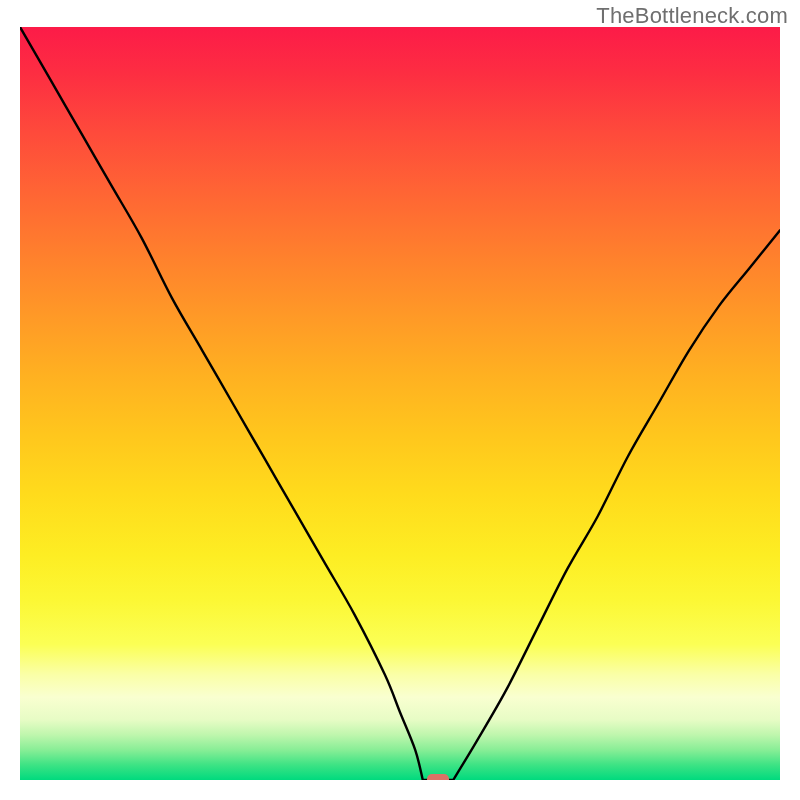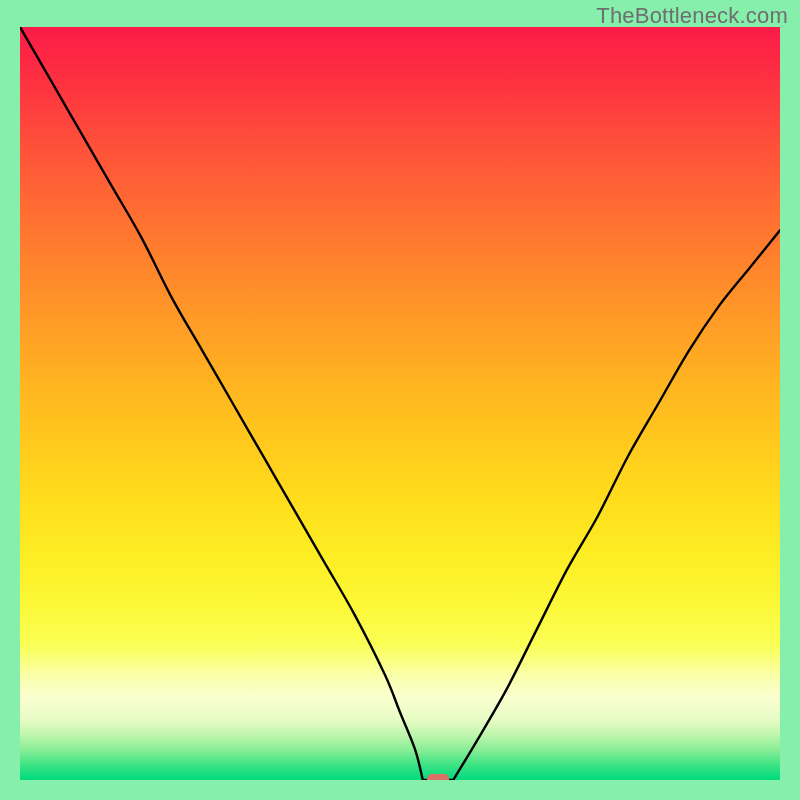--- a/index.html
+++ b/index.html
@@ -8,21 +8,21 @@
     width: 800px;
     height: 800px;
     background: #000000;
     overflow: hidden;
     font-family: Arial, Helvetica, sans-serif;
   }
   .frame {
     position: relative;
     width: 800px;
     height: 800px;
-    background: #86efac;
+    background: #ffffff;
   }
   .watermark {
     position: absolute;
     top: 3px;
     right: 12px;
     color: #6f6f6f;
     font-size: 22px;
     font-weight: 400;
     letter-spacing: 0.2px;
     z-index: 3;

